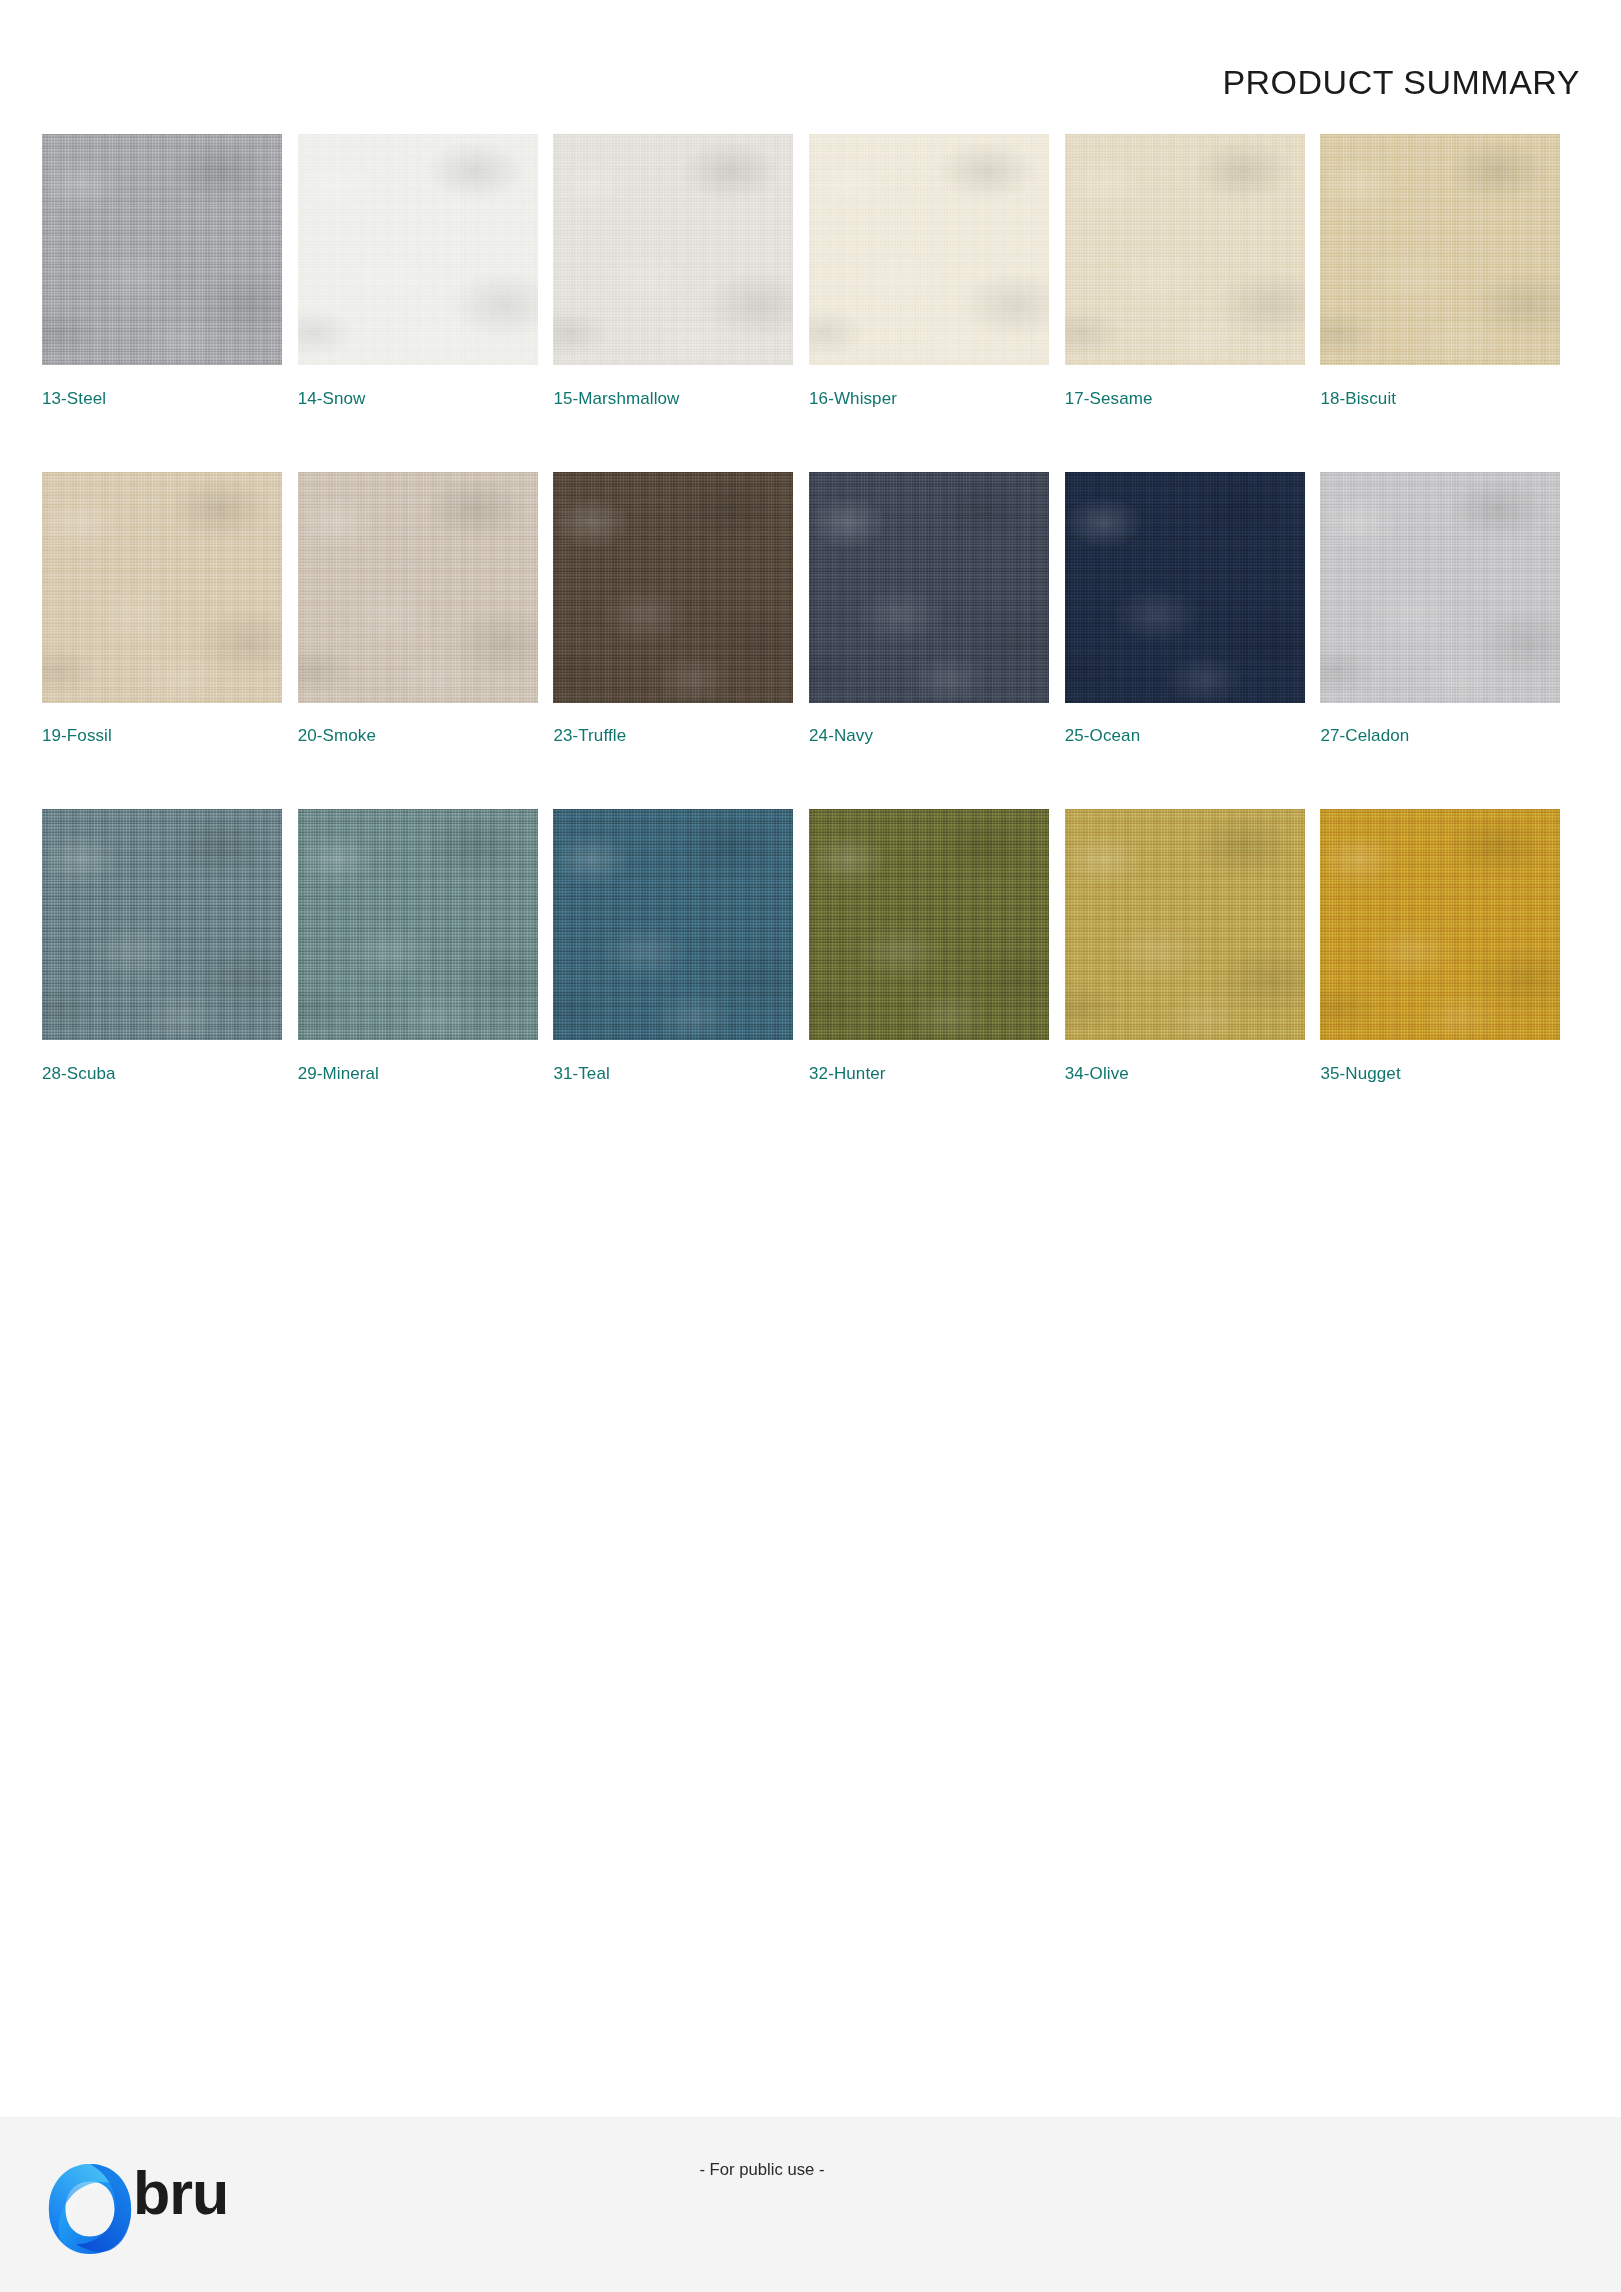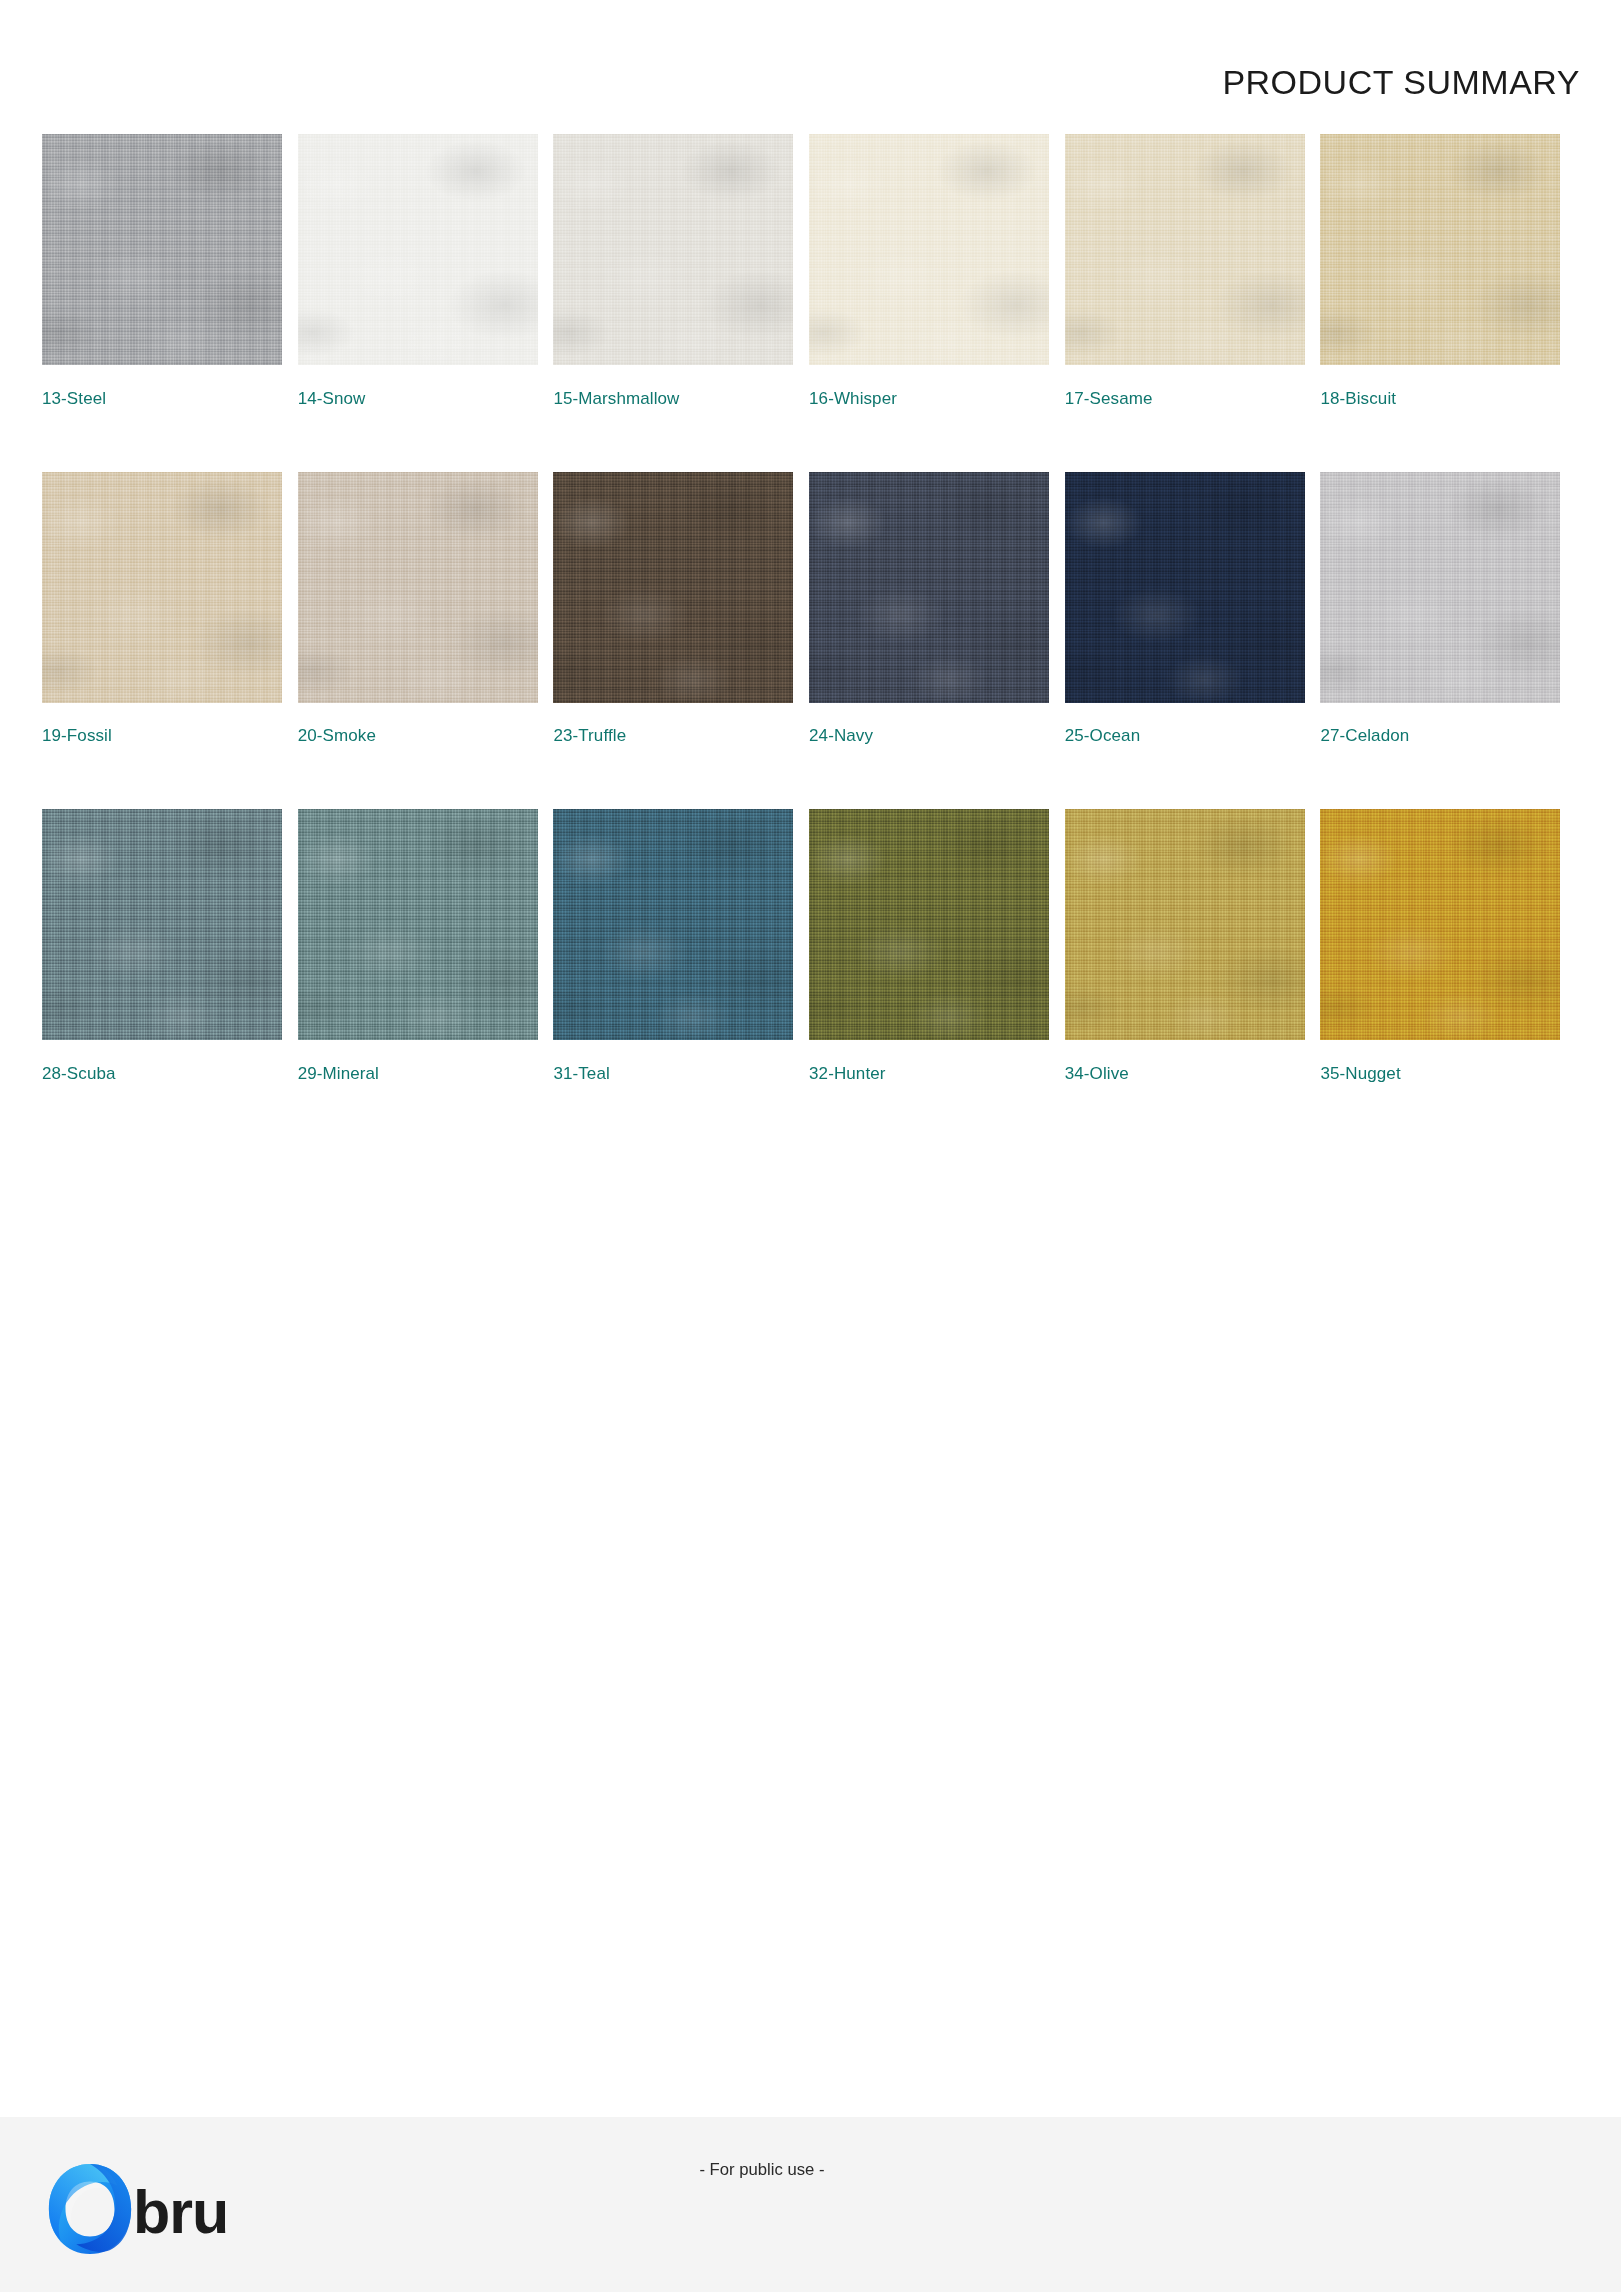--- a/index.html
+++ b/index.html
@@ -69,21 +69,21 @@
     font-size:17px; color:#0f766e; font-weight:400;
     letter-spacing:0.1px; white-space:nowrap;
   }
 
   
   .footer {
     position:absolute; left:0; right:0; bottom:0; height:176px;
     background:#f4f4f4;
   }
   .footer-inner { position:relative; width:100%; height:100%; }
-  .logo { position:absolute; left:43px; top:43px; display:flex; align-items:center; }
+  .logo { position:absolute; left:43px; top:43px; display:flex; align-items:flex-start; }
   .logo svg { display:block; }
   .logo-word {
     font-size:61px; font-weight:700; color:#1c1c1c;
     letter-spacing:-1px; line-height:1; margin-left:-3.9px;
     transform:translateY(2.9px);
   }
   .footer-note {
     position:absolute; left:0; right:0; top:43px;
     text-align:center; font-size:16.7px; color:#2a2a2a;
     padding-right:97px;

